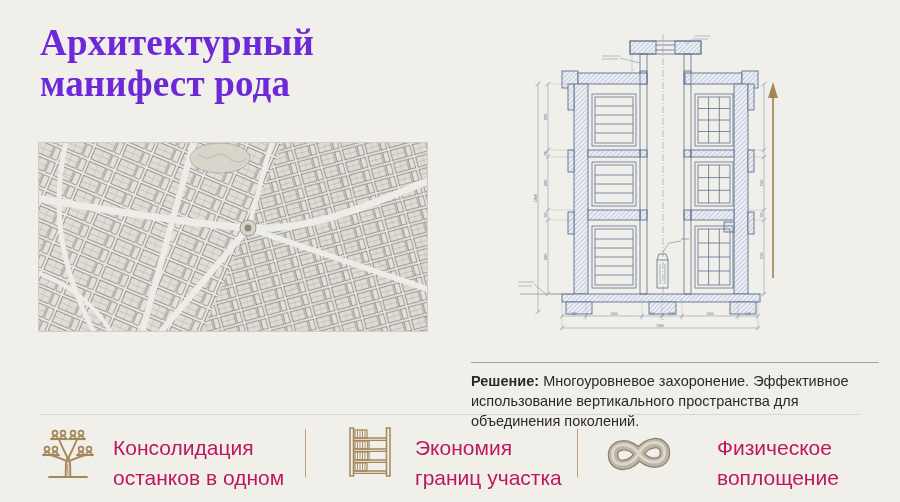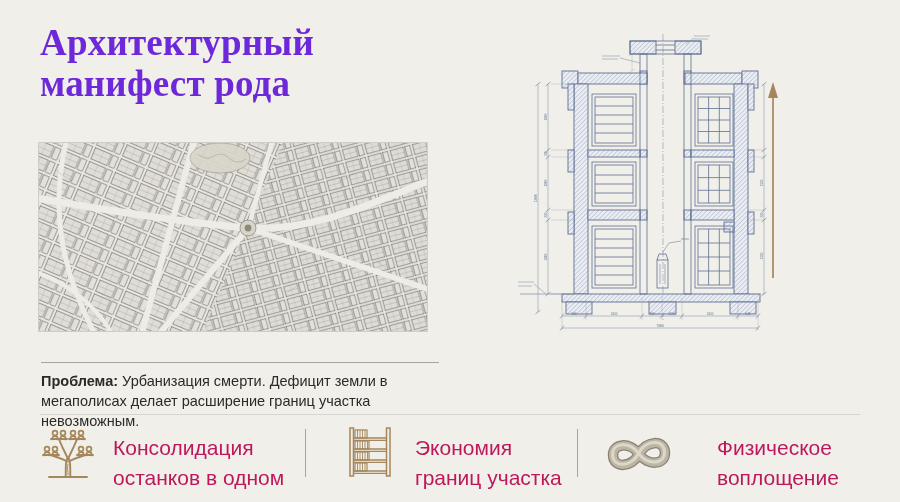--- a/index.html
+++ b/index.html
@@ -228,25 +228,25 @@
         <text x="244.6" y="228" transform="rotate(-90 244.6 228)">2150</text>
       </g>
 
       <g>
         <line x1="255" y1="250" x2="255" y2="68" stroke="#a6855c" stroke-width="1.7"></line>
         <polygon points="250,70 260,70 255,54" fill="#a6855c"></polygon>
       </g>
     </svg>
   </div>
 
-  <p class="caption caption-problem">
-    <span class="lbl">Проблема:</span>
-    <span>Урбанизация смерти. Дефицит земли в мегаполисах делает расширение границ участка невозможным.</span>
+
+  <p class="caption caption-solution">
+    <span class="lbl">Решение:</span>
+    <span>Многоуровневое захоронение. Эффективное использование вертикального пространства для объединения поколений.</span>
   </p>
-
 
   <div class="benefits-rule"></div>
 
   <div class="benefit-item">
     <div class="benefit-icon" style="left:42px; top:426px;">
       <svg width="52" height="54" viewBox="0 0 52 54">
         <g stroke="#a5875c" stroke-width="1.9" fill="none" stroke-linecap="round" stroke-linejoin="round">
           <path d="M7,51 H45"></path>
           <path d="M23.5,51 C24.5,45 22.5,40 25,33"></path>
           <path d="M28.5,51 C27.5,45 29.5,40 27,33"></path>

